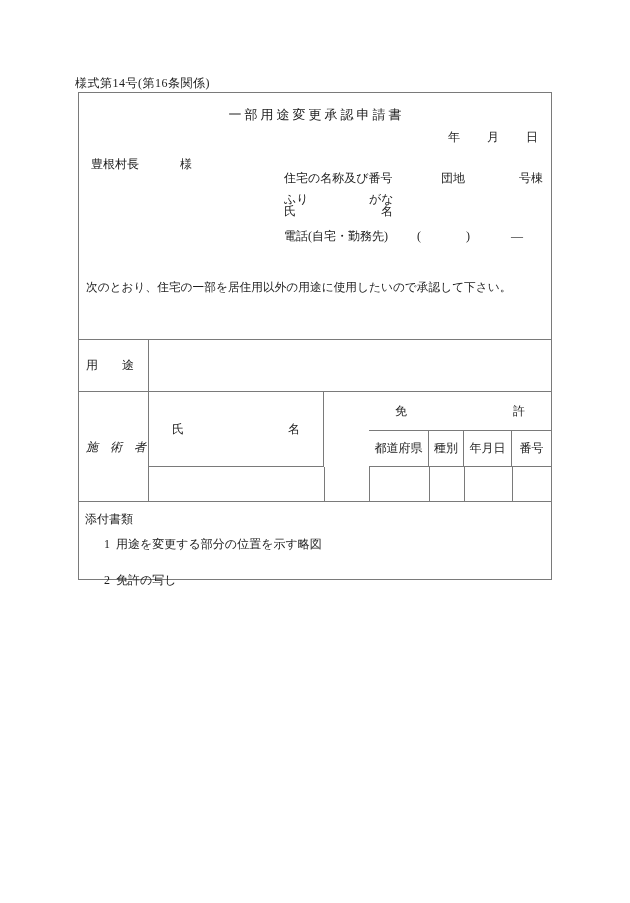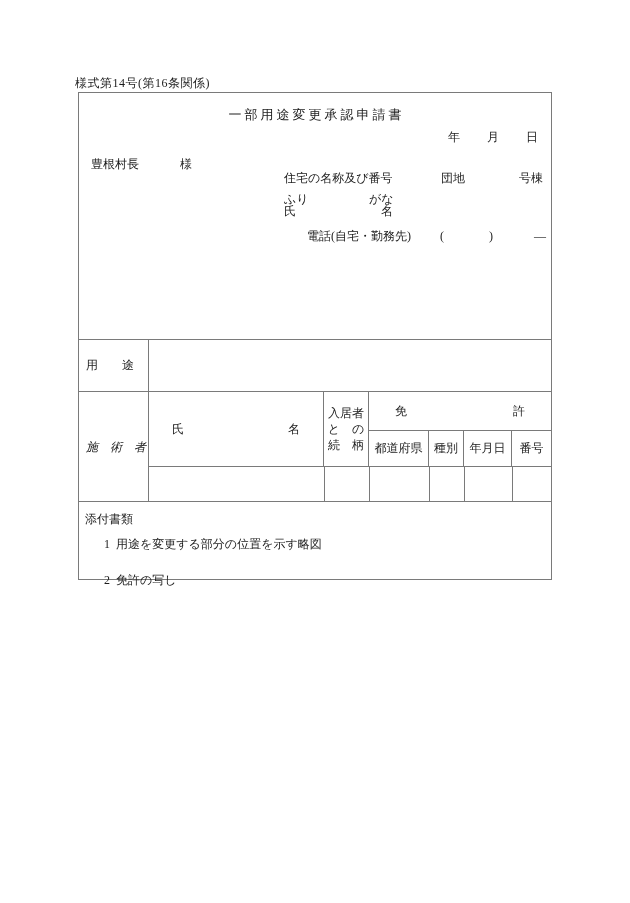--- a/index.html
+++ b/index.html
@@ -54,21 +54,21 @@
   .housing-line{margin-bottom:8px;}
   .housing-line .p0{left:0;}
   .housing-line .p1{left:157px;}
   .housing-line .p2{left:235px;}
   .furigana-line{margin-top:3px;}
   .furigana-line .p0{left:0;}
   .furigana-line .p1{left:85px;}
   .name-line{margin-top:-1px;}
   .name-line .p0{left:0;}
   .name-line .p1{left:97px;}
-  .phone-line{margin-top:12px;margin-left:23px;}
+  .phone-line{margin-top:12px;}
   .phone-line .p0{left:0;}
   .phone-line .p1{left:133px;}
   .phone-line .p2{left:182px;}
   .phone-line .p3{left:227px;}
   .body-text{
     position:absolute;left:7px;top:188px;width:460px;
     font-size:11.7px;white-space:nowrap;
   }
   
   .row-use{
@@ -181,35 +181,31 @@
         <span class="p1">名</span>
       </div>
       <div class="rb-line phone-line">
         <span class="p0">電話(自宅・勤務先)</span>
         <span class="p1">(</span>
         <span class="p2">)</span>
         <span class="p3">—</span>
       </div>
     </div>
 
+    <div class="body-text">次のとおり、住宅の一部を居住用以外の用途に使用したいので承認して下さい。</div>
 
     <div class="row-use">
       <div class="use-label">用　　途</div>
     </div>
 
     <div class="row-practitioner">
       <div class="p-label">施　術　者</div>
       <div class="p-name">
         <span>氏</span>
         <span>名</span>
-      </div>
-      <div class="p-relation">
-        <span>入居者</span>
-        <span>と　の</span>
-        <span>続　柄</span>
       </div>
       <div class="p-license">
         <span>免</span>
         <span>許</span>
       </div>
       <div class="p-sub c1">都道府県</div>
       <div class="p-sub c2">種別</div>
       <div class="p-sub c3">年月日</div>
       <div class="p-sub c4">番号</div>
       <div class="vline v1"></div>

